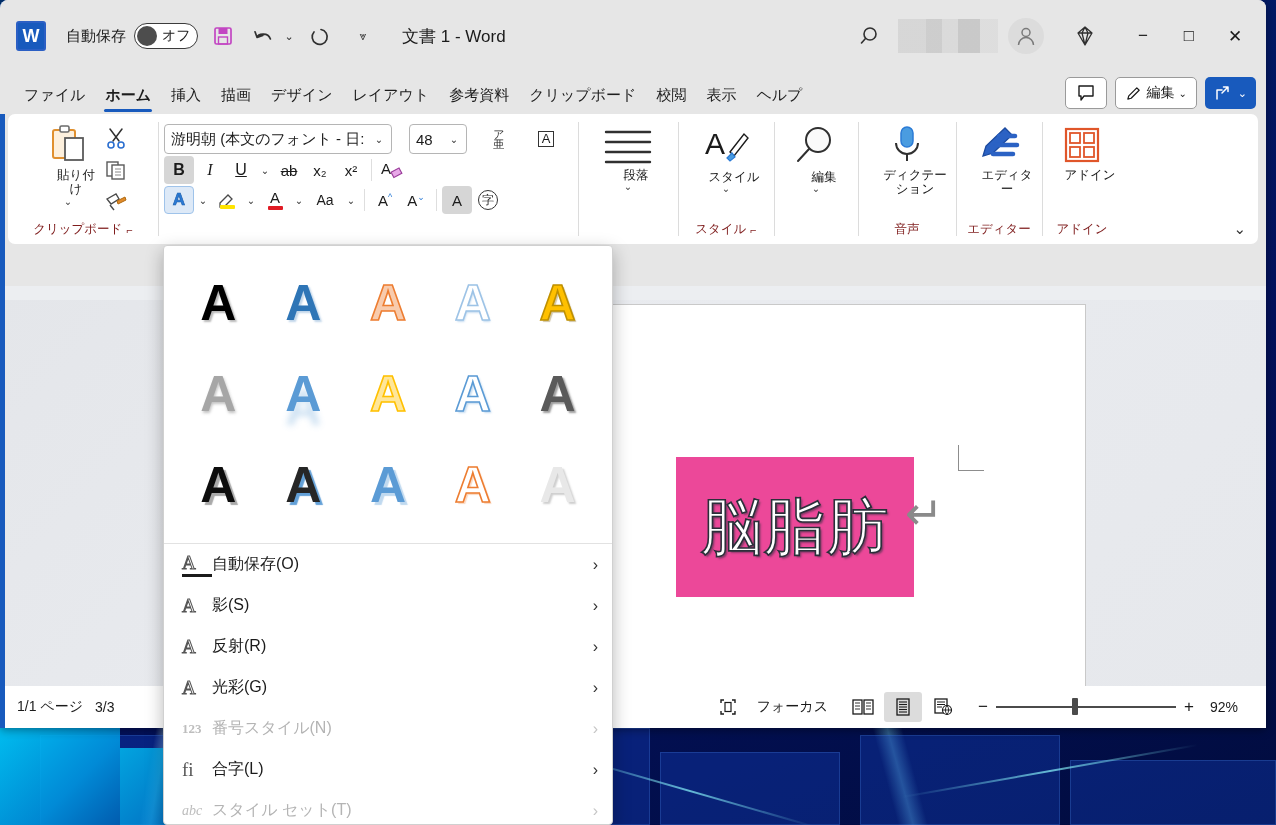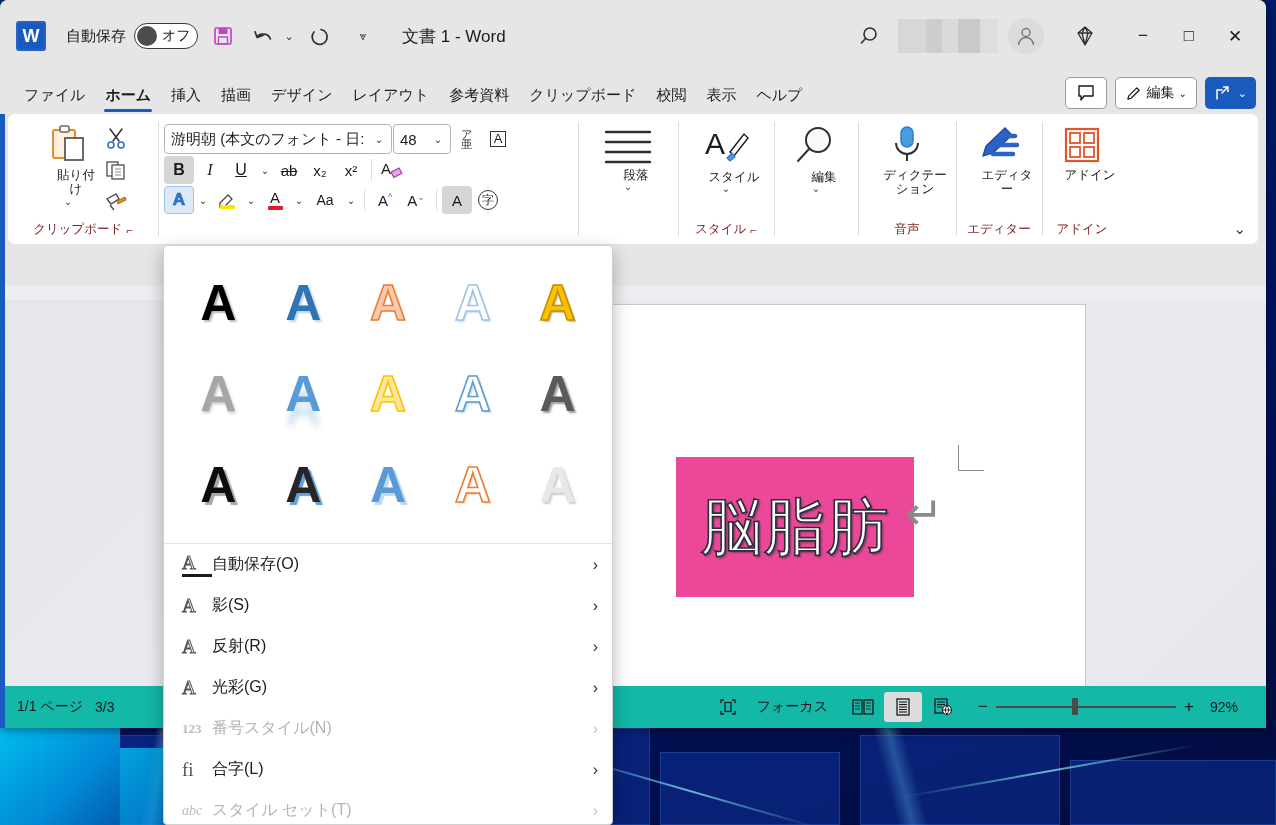--- a/index.html
+++ b/index.html
@@ -118,21 +118,21 @@
   .rgroup-label { font-size:12.5px; color:#7f1d1d; position:absolute; bottom:6px; white-space:nowrap; display:flex; gap:4px; align-items:center;}
   .rgroup-body { display:flex; flex:1; align-items:flex-start; }
 
   .bigbtn { width:66px; display:flex;flex-direction:column;align-items:center; padding-top:6px; }
   .bigbtn .lbl { font-size:12.5px;color:#1b1b1b;text-align:center;line-height:1.15;margin-top:2px;margin-left:16px;}
   .chev { font-size:10px;color:#444;line-height:1; }
 
   .smallcol { display:flex; flex-direction:column; gap:4px; padding-top:6px; }
   .sicon { width:30px;height:28px;display:flex;align-items:center;justify-content:center; }
 
-  .fontrow { display:flex; align-items:center; gap:1px; padding:6px 6px 0 6px; }
+  .fontrow { display:flex; align-items:center; gap:17px; padding:6px 6px 0 6px; }
   .fontbox {
     height:30px;border:1px solid #b5b5b5;border-radius:4px;background:#fff;
     display:flex;align-items:center;padding:0 4px 0 6px;font-size:15px;color:#1b1b1b;
   }
   .fontname { width:228px; overflow:hidden; }
   .fontname .txt { flex:1; overflow:hidden; white-space:nowrap; }
   .fontsize { width:58px; }
   .fontsize .txt { flex:1; }
   .fbtn {
     width:30px;height:28px;display:flex;align-items:center;justify-content:center;
@@ -169,21 +169,21 @@
     white-space:nowrap;
   }
   #pilcrow { position:absolute; left:718px; top:185px; font-size:46px; color:#8a8a8a; line-height:1; }
   #margin-mark {
     position:absolute; left:771px; top:140px; width:26px; height:26px;
     border-left:1px solid #8d8d8d; border-bottom:1px solid #8d8d8d;
   }
 
   
   #statusbar {
-    position:absolute; left:5px; right:0; bottom:0; height:42px; background:#14b8a6;
+    position:absolute; left:5px; right:0; bottom:0; height:42px; background:#ffffff;
     display:flex; align-items:center; font-size:14px; color:#1b1b1b;
   }
   .st-item { padding:0 12px; white-space:nowrap; }
   .st-right { margin-left:auto; display:flex; align-items:center; gap:2px; padding-right:14px; }
   .viewbtn { width:38px;height:30px;display:flex;align-items:center;justify-content:center; border-radius:3px;}
   .viewbtn.on { background:#dcdcdc; }
   .zoomslider { display:flex;align-items:center;gap:0; margin:0 6px; }
   .ztrack { width:180px;height:1.5px;background:#4b4b4b;position:relative; }
   .zthumb { position:absolute; left:76px; top:-8px; width:6px;height:17px;background:#4b4b4b;border-radius:1px; }
   .zsign { width:26px;text-align:center;font-size:17px;color:#1b1b1b; }

